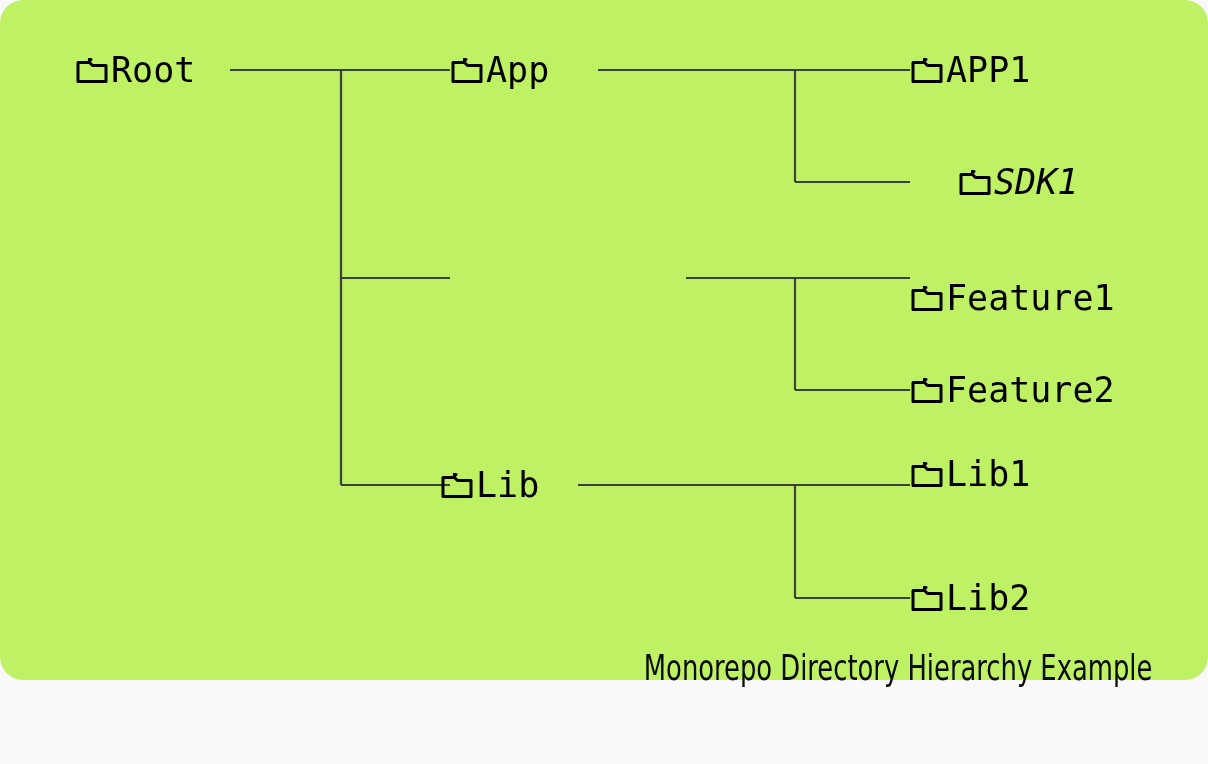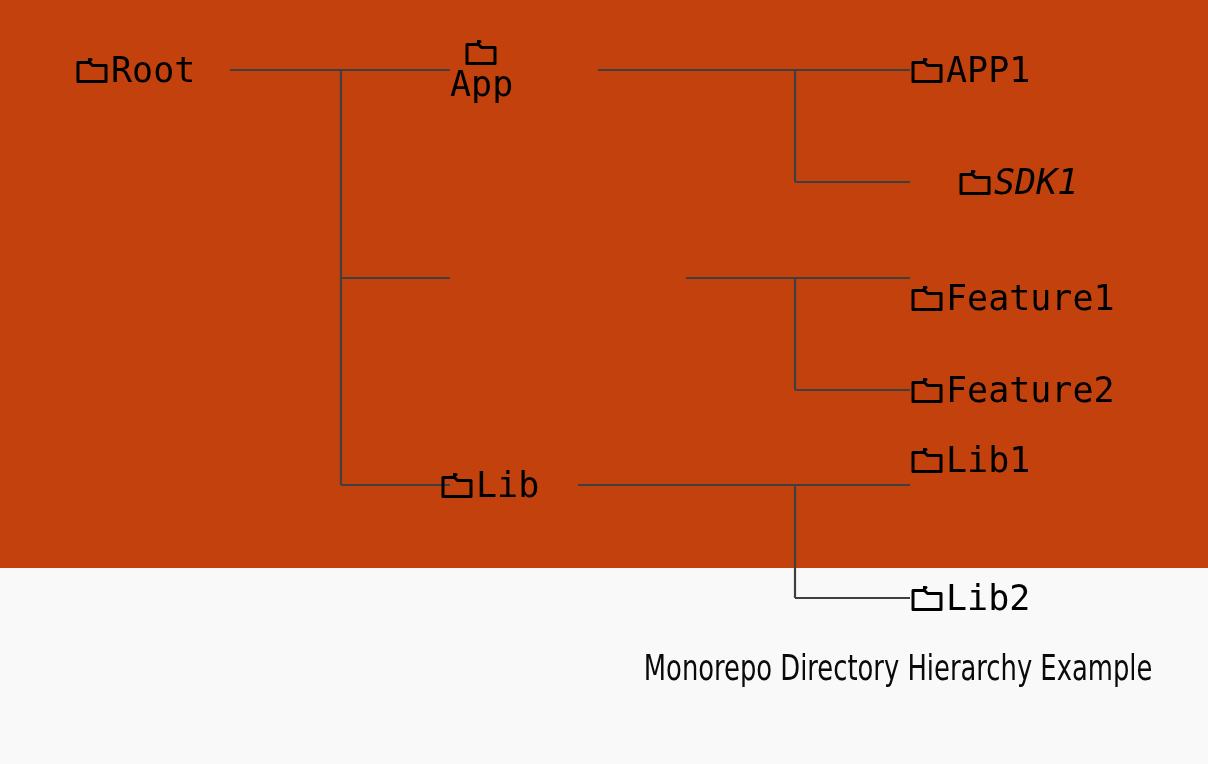--- a/index.html
+++ b/index.html
@@ -9,22 +9,23 @@
   }
   body {
     width: 1208px;
     height: 764px;
     overflow: hidden;
     font-family: "DejaVu Sans Mono", monospace;
   }
   #stage {
     position: relative;
     width: 1208px;
-    height: 568px;
-    background: #c2410c;
+    height: 680px;
+    background: #bef264;
+    border-radius: 23px;
   }
   #edges {
     position: absolute;
     left: 0;
     top: 0;
     width: 1208px;
     height: 764px;
   }
   .node {
     position: absolute;
@@ -95,21 +96,21 @@
     </g>
   </svg>
 
   <div class="node" style="left:75px; top:70px;">
     <svg class="folder-icon" viewBox="0 0 34 28">
       <path d="M3 6 H13 L16 3 H13 M3 6 H14.5 L17.5 9 H31 V25 H3 Z" fill="none" stroke="#000" stroke-width="3" stroke-linejoin="round"></path>
     </svg>
     <span class="node-label">Root</span>
   </div>
 
-  <div class="node" style="left:450px; top:70px;flex-direction:column;">
+  <div class="node" style="left:450px; top:70px;">
     <svg class="folder-icon" viewBox="0 0 34 28">
       <path d="M3 6 H13 L16 3 H13 M3 6 H14.5 L17.5 9 H31 V25 H3 Z" fill="none" stroke="#000" stroke-width="3" stroke-linejoin="round"></path>
     </svg>
     <span class="node-label">App</span>
   </div>
 
 
   <div class="node" style="left:440px; top:485px;justify-content:flex-end;">
     <svg class="folder-icon" viewBox="0 0 34 28">
       <path d="M3 6 H13 L16 3 H13 M3 6 H14.5 L17.5 9 H31 V25 H3 Z" fill="none" stroke="#000" stroke-width="3" stroke-linejoin="round"></path>
@@ -138,21 +139,21 @@
     <span class="node-label">Feature1</span>
   </div>
 
   <div class="node" style="left:910px; top:390px;text-align:right;">
     <svg class="folder-icon" viewBox="0 0 34 28">
       <path d="M3 6 H13 L16 3 H13 M3 6 H14.5 L17.5 9 H31 V25 H3 Z" fill="none" stroke="#000" stroke-width="3" stroke-linejoin="round"></path>
     </svg>
     <span class="node-label">Feature2</span>
   </div>
 
-  <div class="node" style="left:910px; top:460px;">
+  <div class="node" style="left:910px; top:474px;">
     <svg class="folder-icon" viewBox="0 0 34 28">
       <path d="M3 6 H13 L16 3 H13 M3 6 H14.5 L17.5 9 H31 V25 H3 Z" fill="none" stroke="#000" stroke-width="3" stroke-linejoin="round"></path>
     </svg>
     <span class="node-label">Lib1</span>
   </div>
 
   <div class="node" style="left:910px; top:598px;">
     <svg class="folder-icon" viewBox="0 0 34 28">
       <path d="M3 6 H13 L16 3 H13 M3 6 H14.5 L17.5 9 H31 V25 H3 Z" fill="none" stroke="#000" stroke-width="3" stroke-linejoin="round"></path>
     </svg>

